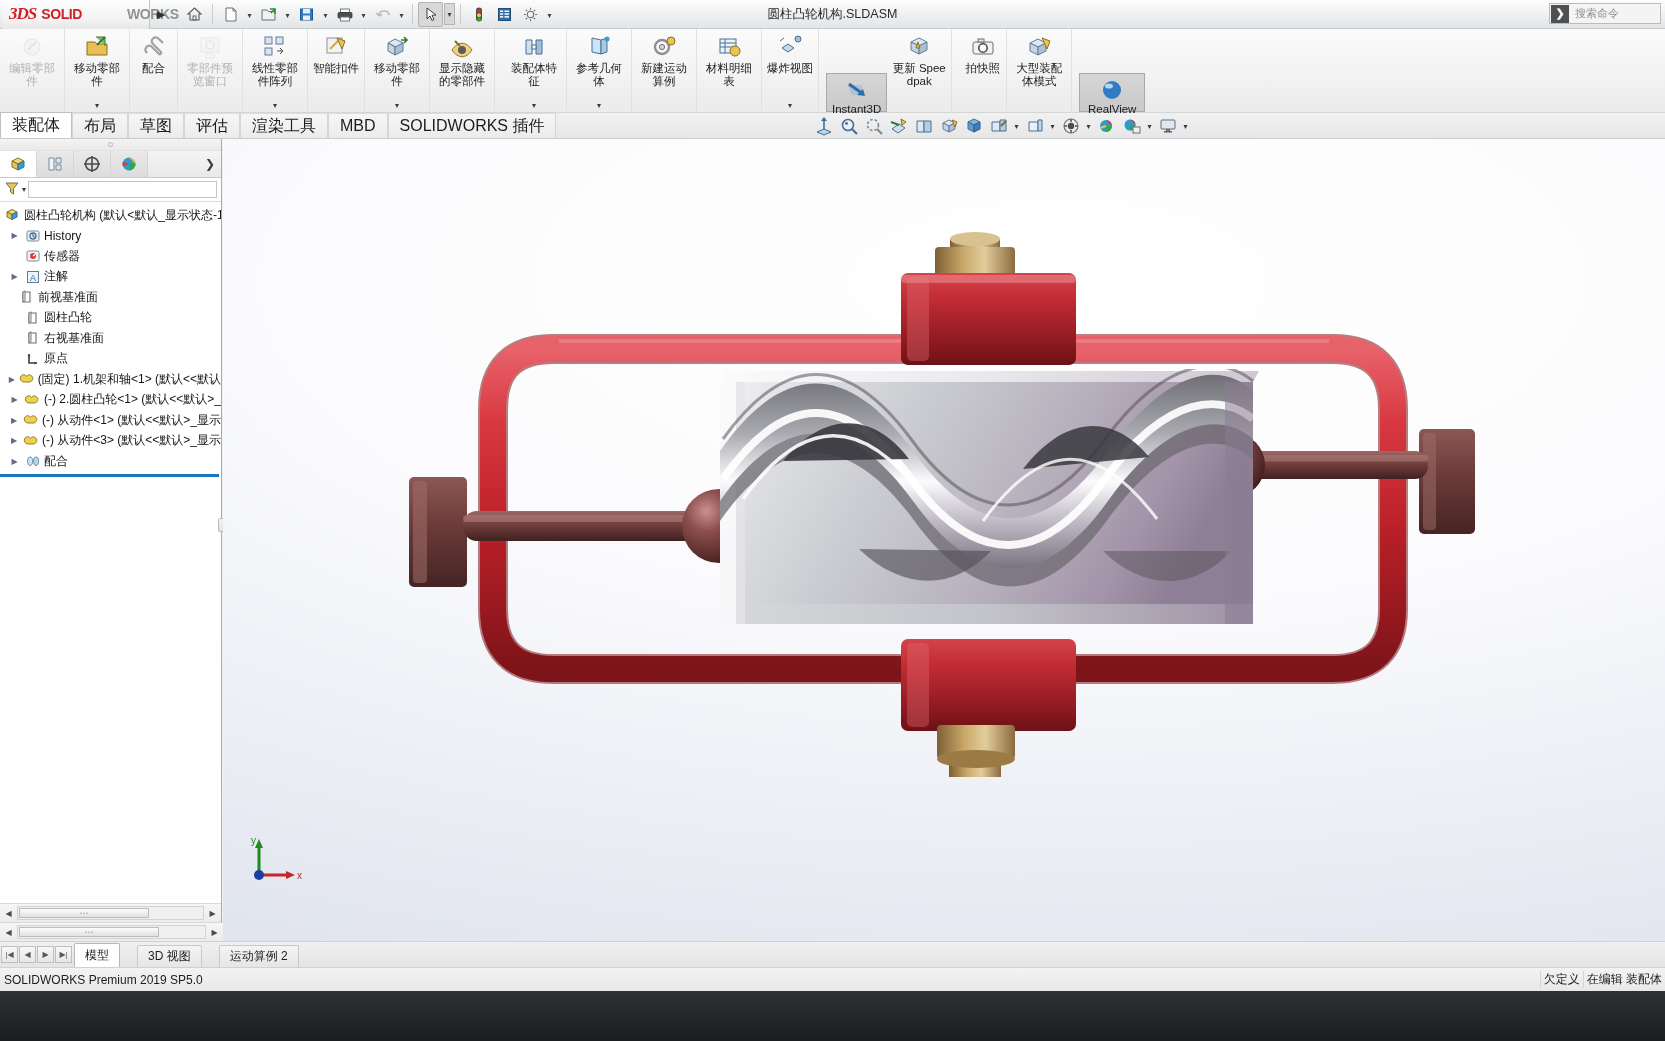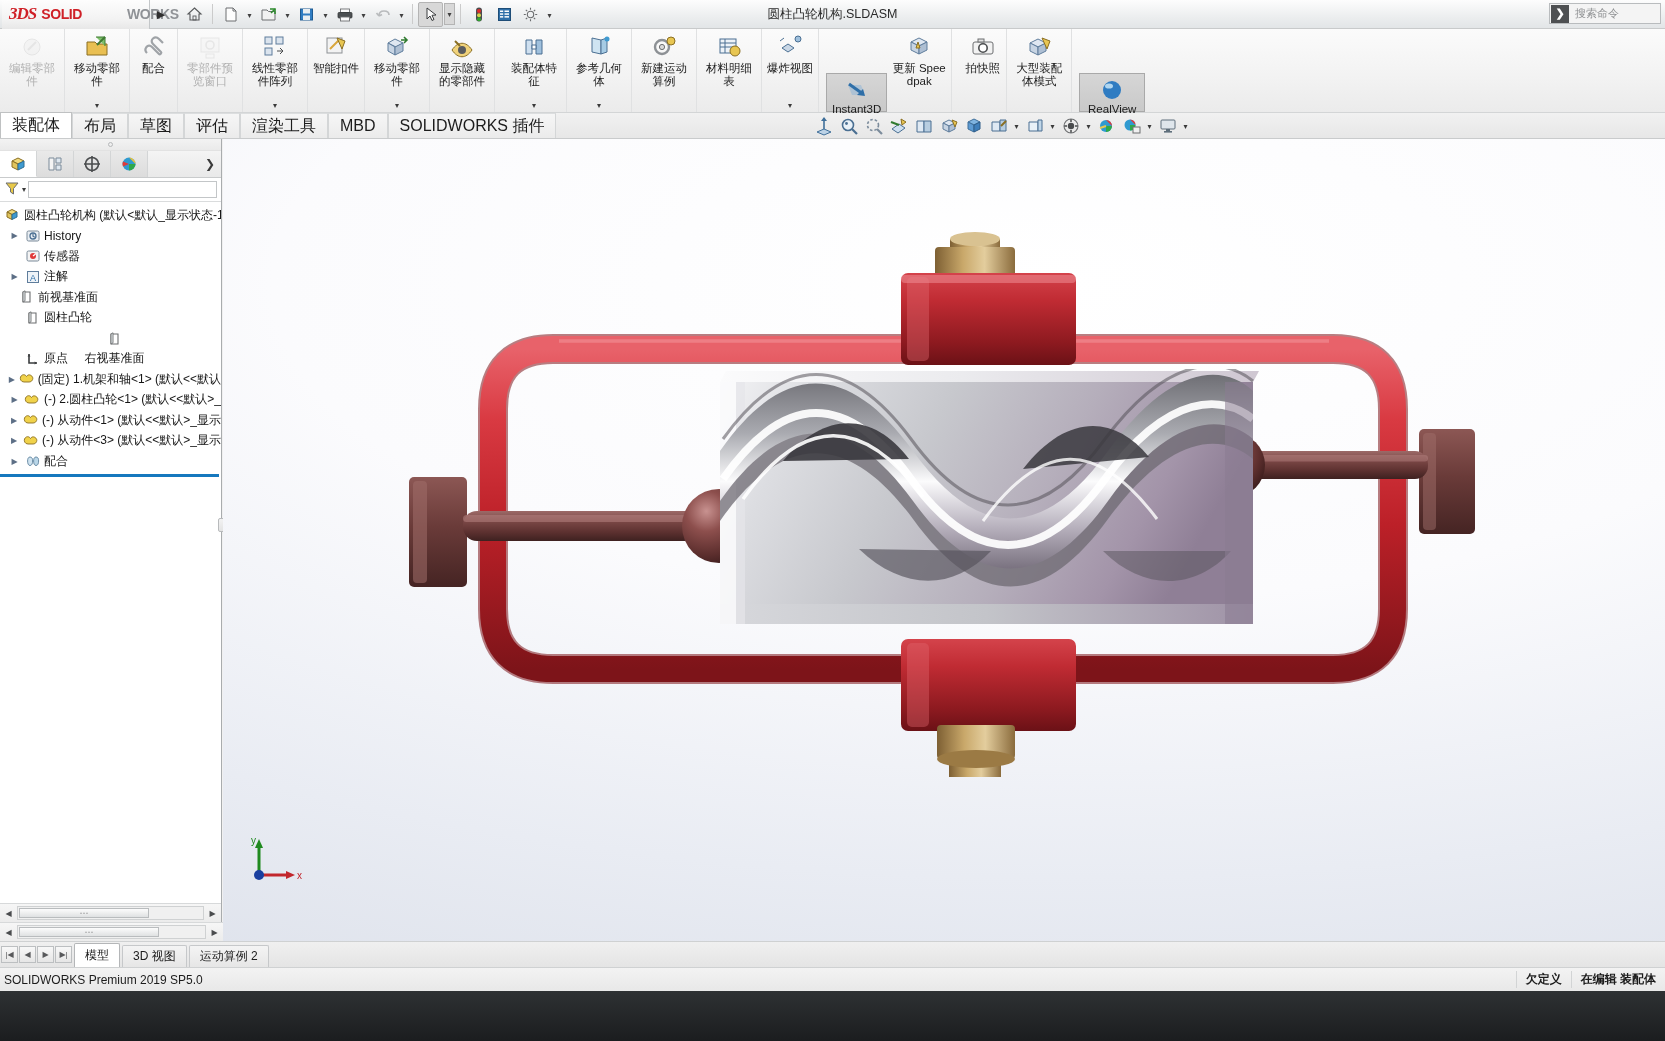--- a/index.html
+++ b/index.html
@@ -201,21 +201,21 @@
     border-radius:2px 2px 0 0;
   }
   .btab.active { background:#fff; height:24px; border-color:#b4b6b8; }
   .statusbar {
     position:absolute; left:0; top:967px; width:1665px; height:24px;
     background:linear-gradient(#f3f3f3,#e8e8e8); border-top:1px solid #cfd1d2;
     display:flex; align-items:center; font-size:12px; color:#1c1c1c;
   }
   .statusbar .sb-left { padding-left:4px; }
   .statusbar .sb-right { margin-left:auto; display:flex; align-items:center; }
-  .statusbar .sb-cell { padding:0 9px; border-left:1px solid #d2d4d5;font-weight:bold; }
+  .statusbar .sb-cell { padding:0 3px; border-left:1px solid #d2d4d5; }
   .taskbar {
     position:absolute; left:0; top:991px; width:1665px; height:50px;
     background:linear-gradient(#2e3133,#1b1d1f);
   }
 </style>
 </head>
 <body>
 
 <div id="app">
 
@@ -738,21 +738,21 @@
         <div class="trow" style="padding-left: 8px;">
           <span class="tarrow"></span>
           <span class="tico">
             <svg width="16" height="16" viewBox="0 0 16 16">
               <path d="M4 3 h7 v10 H4 z" fill="none" stroke="#6d6f71" stroke-width="1.1"></path>
               <path d="M4 3 l2 -1.2 v10 l-2 1.2 z" fill="#e9eef3" stroke="#6d6f71" stroke-width="0.9"></path>
             </svg>
           </span>
           <span>圆柱凸轮</span>
         </div>
-        <div class="trow" style="padding-left: 8px; flex-direction: column;">
+        <div class="trow" style="padding-left: 8px;">
           <span class="tarrow"></span>
           <span class="tico">
             <svg width="16" height="16" viewBox="0 0 16 16">
               <path d="M4 3 h7 v10 H4 z" fill="none" stroke="#6d6f71" stroke-width="1.1"></path>
               <path d="M4 3 l2 -1.2 v10 l-2 1.2 z" fill="#e9eef3" stroke="#6d6f71" stroke-width="0.9"></path>
             </svg>
           </span>
           <span>右视基准面</span>
         </div>
         <div class="trow" style="padding-left: 8px;">
@@ -993,21 +993,21 @@
     <span class="sarrow" style="width:13px;text-align:center;font-size:8px;color:#4a4c4e;">▶</span>
   </div>
 
   <div class="tabstrip">
     <div class="navbtns" id="navbtns">
         <div class="navbtn">|◀</div>
         <div class="navbtn">◀</div>
         <div class="navbtn">▶</div>
         <div class="navbtn">▶|</div>
       </div>
-    <div style="display:flex;align-items:flex-end;" id="btabs">
+    <div style="display:flex;align-items:flex-end;gap:15px;" id="btabs">
         <div class="btab active">模型</div>
         <div class="btab">3D 视图</div>
         <div class="btab">运动算例 2</div>
       </div>
   </div>
 
   <div class="statusbar">
     <div class="sb-left">SOLIDWORKS Premium 2019 SP5.0</div>
     <div class="sb-right" id="sbcells">
         <div class="sb-cell">欠定义</div>

